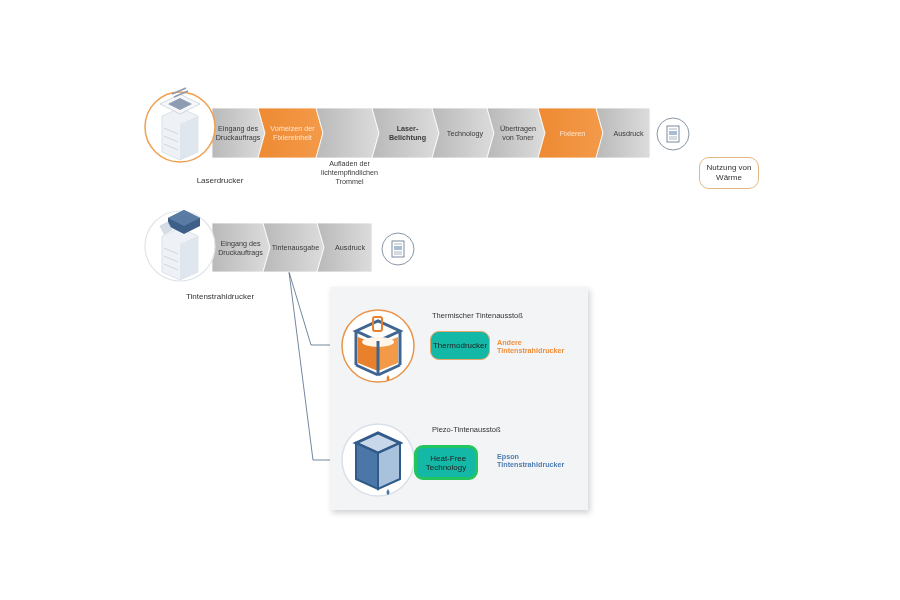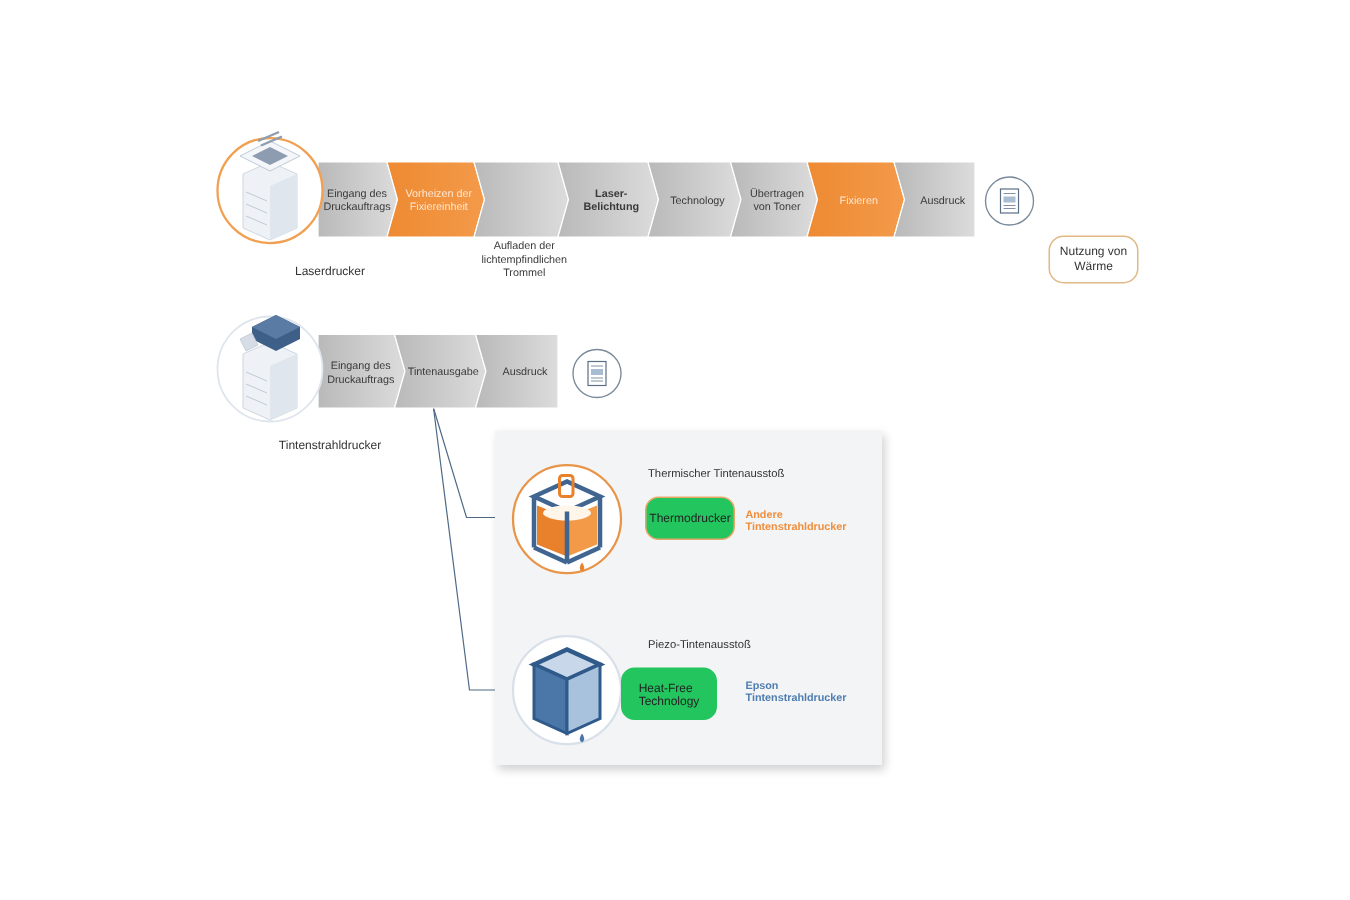--- a/index.html
+++ b/index.html
@@ -10,22 +10,22 @@
   .seg-label { position:absolute; font-size:7.2px; line-height:9px; text-align:center; color:#3a3a3a;
                display:flex; align-items:center; justify-content:center; white-space:pre-line; }
   .seg-label.hl { color:#ffe6d0; }
   .printer-label { position:absolute; font-size:8px; color:#333; text-align:center;margin-left:40px; }
   .pill { position:absolute; border:1px solid #e2b884; border-radius:10px; background:#fff;
           font-size:8px; line-height:10px; color:#333; text-align:center; display:flex;
           align-items:center; justify-content:center; white-space:pre-line;margin-top:39px; }
   .panel { position:absolute; left:330px; top:287px; width:258px; height:223px; background:#f3f4f5;
            box-shadow:2px 3px 6px rgba(0,0,0,0.18); }
   .panel-title { position:absolute; font-size:7.5px; color:#333; }
-  .tech-pill { position:absolute; border-radius:9px; background:#22c55e; font-size:8px; line-height:9px;
-               color:#222; display:flex; align-items:center; justify-content:center; text-align:left; white-space:pre-line; }
+  .tech-pill { position:absolute; border-radius:9px; background:#14b8a6; font-size:8px; line-height:9px;
+               color:#222; display:flex; align-items:center; justify-content:center; text-align:right; white-space:pre-line; }
   .side-label { position:absolute; font-size:7.2px; line-height:8px; font-weight:bold; white-space:pre-line; }
 </style>
 </head>
 <body>
 
 <svg class="layer" width="900" height="600">
   <polyline points="289,272 311,345 342,345" fill="none" stroke="#4e6a86" stroke-width="0.8"></polyline>
   <polyline points="289,272 313,460 342,460" fill="none" stroke="#4e6a86" stroke-width="0.8"></polyline>
 </svg>
 

